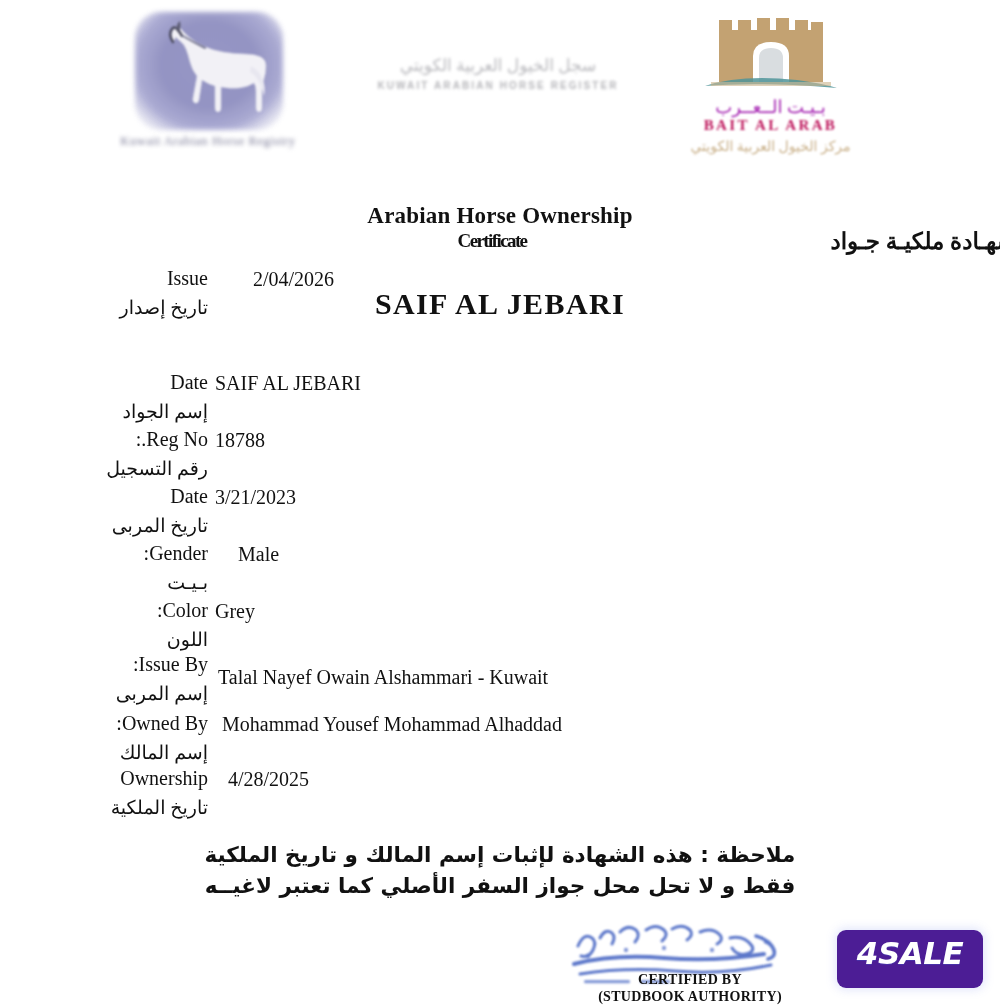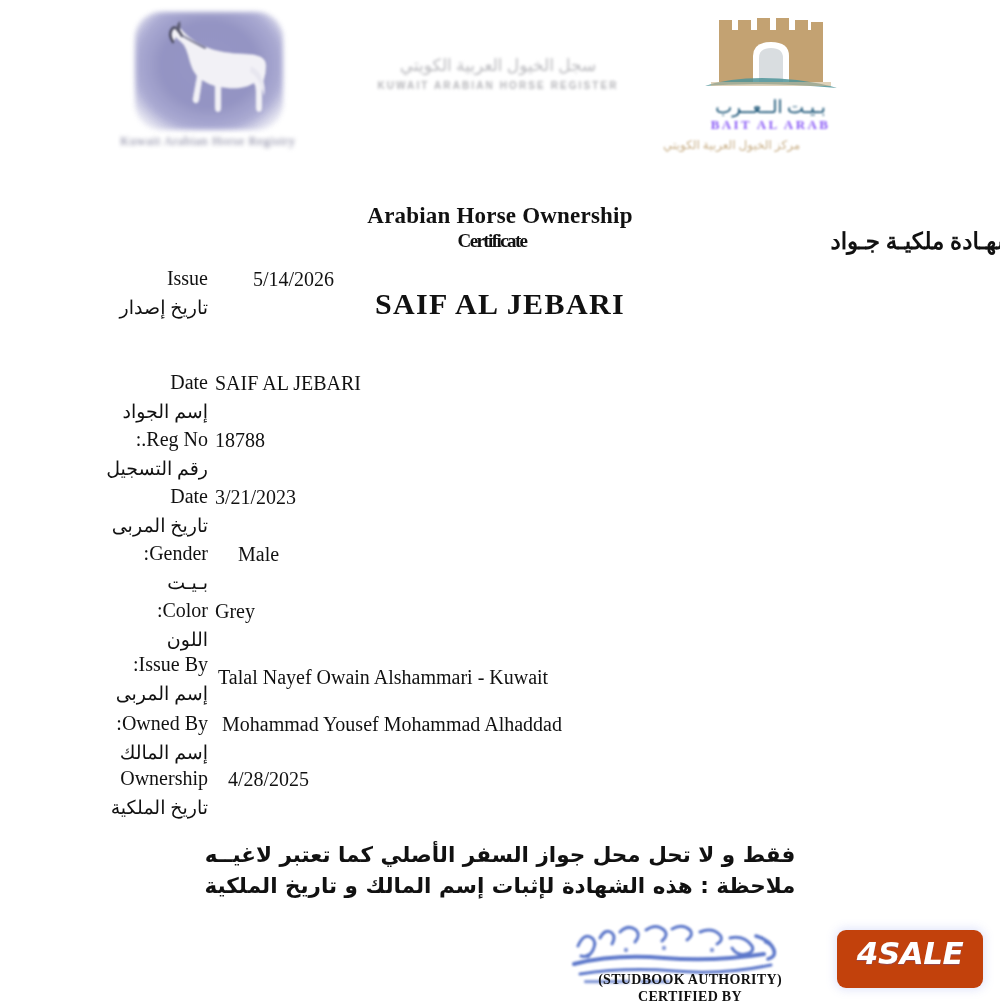--- a/index.html
+++ b/index.html
@@ -101,44 +101,44 @@
     top: 0px;
     width: 140px;
     height: 86px;
   }
   .bait-ar {
     position: absolute;
     left: 0; top: 84px;
     width: 215px;
     text-align: center;
     font-size: 18px;
-    color: #0c4a6e;
+    color: #a21caf;
     filter: blur(0.9px);
     letter-spacing: 1px;
     white-space: nowrap;
   }
   .bait-en {
     position: absolute;
     left: 0; top: 105px;
     width: 215px;
     text-align: center;
-    font-size: 13px;
-    font-weight: bold;
-    color: #8b5cf6;
+    font-size: 15px;
+    font-weight: bold;
+    color: #be185d;
     filter: blur(0.85px);
     letter-spacing: 2.4px;
     font-family: "Liberation Serif", serif;
     white-space: nowrap;
   }
   .bait-sub {
     position: absolute;
     left: 0; top: 126px;
     width: 215px;
-    text-align: left;
-    font-size: 12px;
+    text-align: center;
+    font-size: 14px;
     color: #c9b089;
     filter: blur(0.8px);
     letter-spacing: 0.4px;
     white-space: nowrap;
   }
 
   
   .title-en {
     position: absolute;
     left: 0; top: 203px;
@@ -259,21 +259,21 @@
   }
   .certified span { display: block; }
 
   .watermark {
     position: absolute;
     left: 837px;
     top: 930px;
     width: 146px;
     height: 58px;
     border-radius: 9px;
-    background: #c2410c;
+    background: #4c1d95;
     box-shadow: 0 0 10px 2px rgba(123,140,238,0.22);
   }
   .watermark .wm-text {
     position: absolute;
     left: 0; top: 0;
     width: 146px;
     height: 46px;
     line-height: 46px;
     text-align: center;
     color: #ffffff;
@@ -337,21 +337,21 @@
   <div class="title-ar-overlap">Certificate</div>
 </div>
 
 <div class="horse-name">SAIF AL JEBARI</div>
 
 <div class="field" style="top:268px;">
   <div class="label">
     <span class="en">Issue</span>
     <span class="ar">تاريخ إصدار</span>
   </div>
-  <div class="value" style="left:213px;">5/14/2026</div>
+  <div class="value" style="left:213px;">2/04/2026</div>
 </div>
 
 <div class="field" style="top:372px;">
   <div class="label">
     <span class="en">Date</span>
     <span class="ar">إسم الجواد</span>
   </div>
   <div class="value" style="left:175px;">SAIF AL JEBARI</div>
 </div>
 
@@ -405,22 +405,22 @@
 
 <div class="field" style="top:768px;">
   <div class="label">
     <span class="en">Ownership</span>
     <span class="ar">تاريخ الملكية</span>
   </div>
   <div class="value" style="left:188px;">4/28/2025</div>
 </div>
 
 <div class="note">
+  <div>ملاحظة : هذه الشهادة لإثبات إسم المالك و تاريخ الملكية</div>
   <div>فقط و لا تحل محل جواز السفر الأصلي كما تعتبر لاغيــه</div>
-  <div>ملاحظة : هذه الشهادة لإثبات إسم المالك و تاريخ الملكية</div>
 </div>
 
 <div class="stamp">
   <svg viewBox="0 0 230 76">
     <g fill="none" stroke="#3a5bbf" stroke-linecap="round" stroke-width="3">
       <path d="M18 30 q6 -14 14 -8 q5 4 1 12 q-4 8 -12 6"></path>
       <path d="M40 22 q5 -10 12 -5 q4 4 0 11"></path>
       <path d="M60 16 q8 -8 16 -2 q5 5 -1 12"></path>
       <path d="M86 14 q10 -7 18 0 q5 5 -2 11"></path>
       <path d="M112 13 q10 -6 18 1 q4 5 -3 10"></path>
@@ -436,19 +436,19 @@
       <circle cx="66" cy="34" r="2.2"></circle>
       <circle cx="104" cy="32" r="2.2"></circle>
       <circle cx="152" cy="34" r="2.2"></circle>
       <rect x="24" y="64" width="46" height="3.2" rx="1.5"></rect>
       <rect x="80" y="64" width="30" height="3.2" rx="1.5"></rect>
     </g>
   </svg>
 </div>
 
 <div class="certified">
+  <span>CERTIFIED BY</span>
   <span>(STUDBOOK AUTHORITY)</span>
-  <span>CERTIFIED BY</span>
 </div>
 
 <div class="watermark">
   <div class="wm-text">4SALE</div>
 </div>
 
 </body></html>

